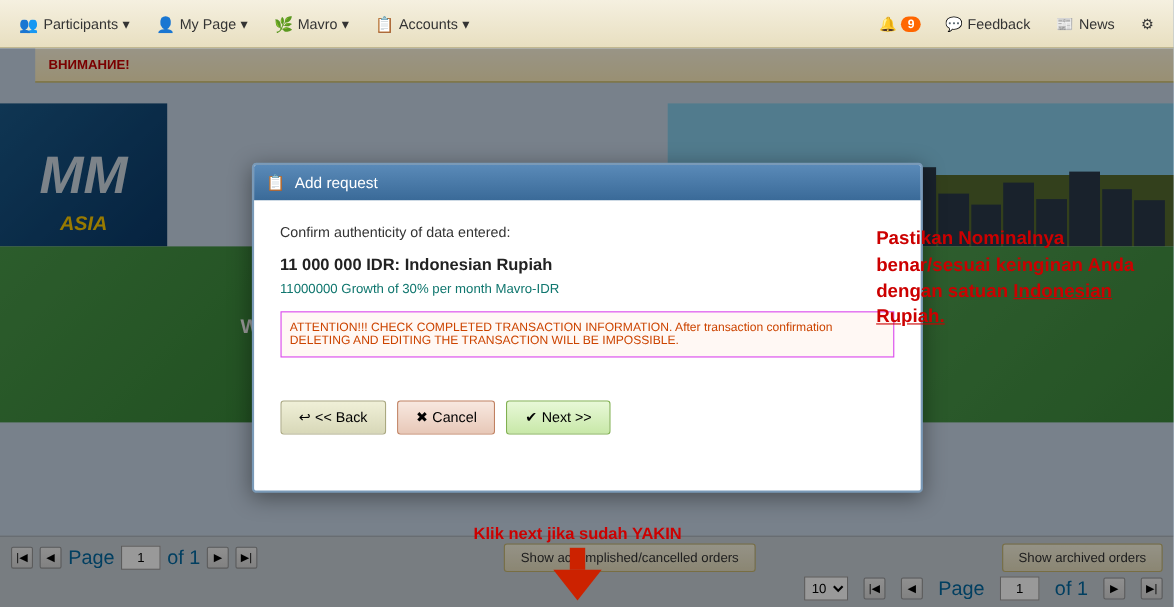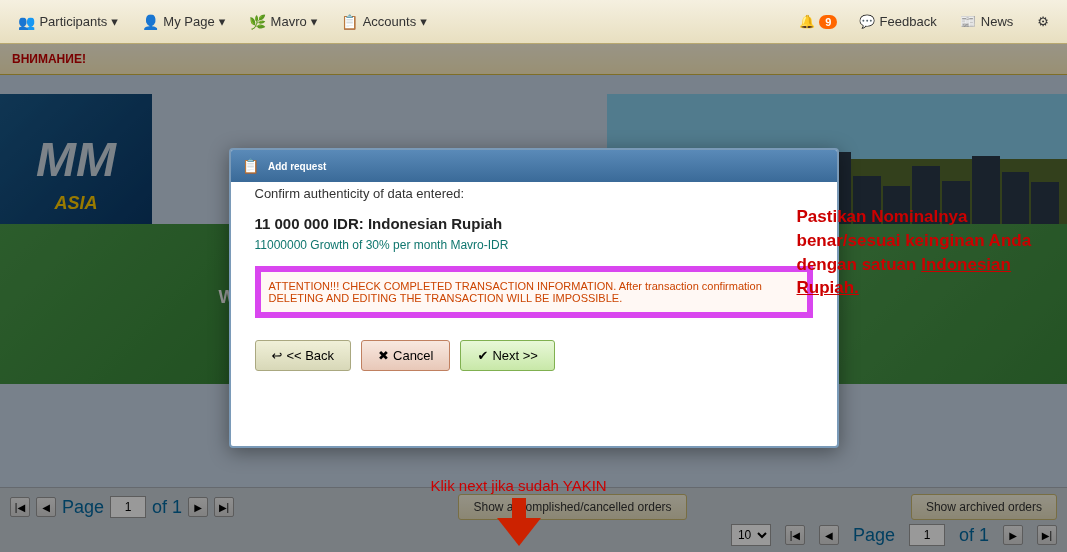--- a/index.html
+++ b/index.html
@@ -72,20 +72,21 @@
     
     .warning-banner {
       background: linear-gradient(to bottom, #fff8e0, #fff0c0);
       border-bottom: 1px solid #d4b840;
       padding: 8px 12px;
       font-size: 12px;
       color: #333;
       display: flex;
       align-items: center;
       gap: 4px;
+      margin-left: 32px;
     }
     .warning-banner strong { color: #cc0000; }
     .promo-left {
       background: linear-gradient(135deg, #4a9a4a, #2d7a2d);
       width: 50%;
       display: flex;
       align-items: center;
       justify-content: center;
       flex-direction: column;
       padding: 16px;
@@ -206,50 +207,50 @@
     .modal-header {
       background: linear-gradient(to bottom, #5a8ab8, #3a6a98);
       padding: 8px 12px;
       display: flex;
       align-items: center;
       gap: 8px;
       border-radius: 2px 2px 0 0;
     }
     .modal-title {
       color: white;
-      font-size: 10px;
-      font-weight: bold;
+      font-size: 14px;
+      font-weight: normal;
     }
     .modal-icon {
       color: #ffcc44;
       font-size: 14px;
     }
     .modal-body {
-      padding: 4px 24px;
+      padding: 21px 24px;
     }
     .confirm-text {
       font-size: 13px;
       color: #333;
       margin-bottom: 14px;
     }
     .amount-label {
       font-size: 15px;
       font-weight: bold;
       color: #222;
       margin-bottom: 6px;
     }
     .amount-detail {
       font-size: 12px;
       color: #0f766e;
       margin-bottom: 14px;
     }
     .attention-text {
       font-size: 11px;
       color: #cc4400;
-      border: 6px solid #d946ef;
+      border: 1px solid #d946ef;
       padding: 8px;
       background: #fff8f4;
       margin-bottom: 18px;
     }
     .modal-footer {
       display: flex;
       gap: 10px;
       padding: 0 24px 20px 24px;
     }
     .btn-back {
@@ -460,21 +461,21 @@
 
       <div style="position:absolute; top:55px; right:-220px; width:260px; text-align:left;">
         <div style="color:#cc0000; font-size:17px; font-weight:bold; line-height:1.4;">
           <span>Pastikan Nominalnya</span><br>
           <span>benar/sesuai keinginan Anda</span><br>
           <span>dengan satuan</span> <span style="text-decoration:underline;">Indonesian Rupiah.</span>
         </div>
       </div>
 
       <div style="position:absolute; bottom:-100px; left:200px; display:flex; flex-direction:column; align-items:center;">
-        <div style="color:#cc0000; font-size:15px; font-weight:normal; margin-bottom:4px; white-space:nowrap;">Klik next jika sudah YAKIN</div>
+        <div style="color:#cc0000; font-size:15px; font-weight:bold; margin-bottom:4px; white-space:nowrap;">Klik next jika sudah YAKIN</div>
         <div style="display:flex; flex-direction:column; align-items:center;">
           <div style="width:14px; height:20px; background:#cc2200;"></div>
           <div style="width:0; height:0; border-left:22px solid transparent; border-right:22px solid transparent; border-top:28px solid #cc2200;"></div>
         </div>
       </div>
     </div>
   </div>
 
 </div>
 

